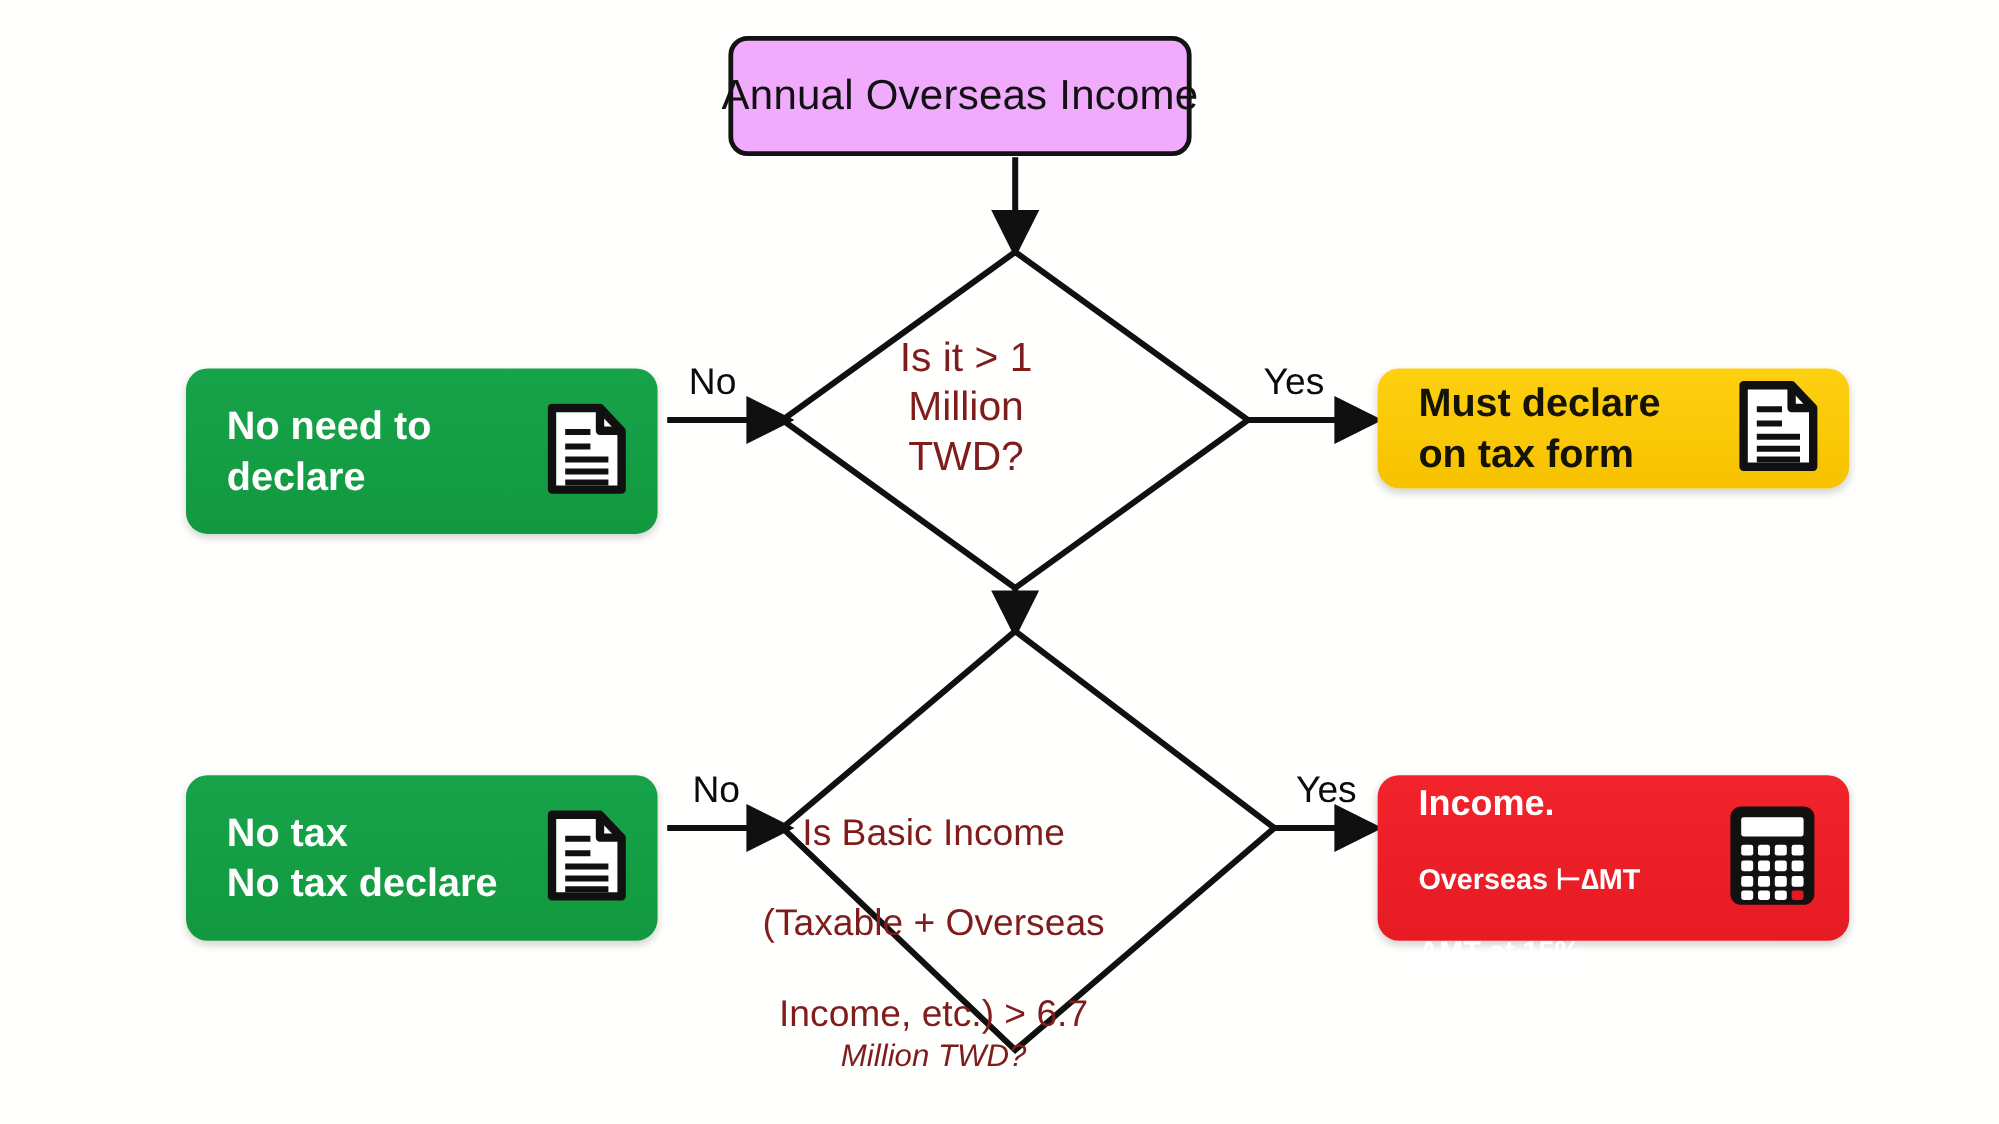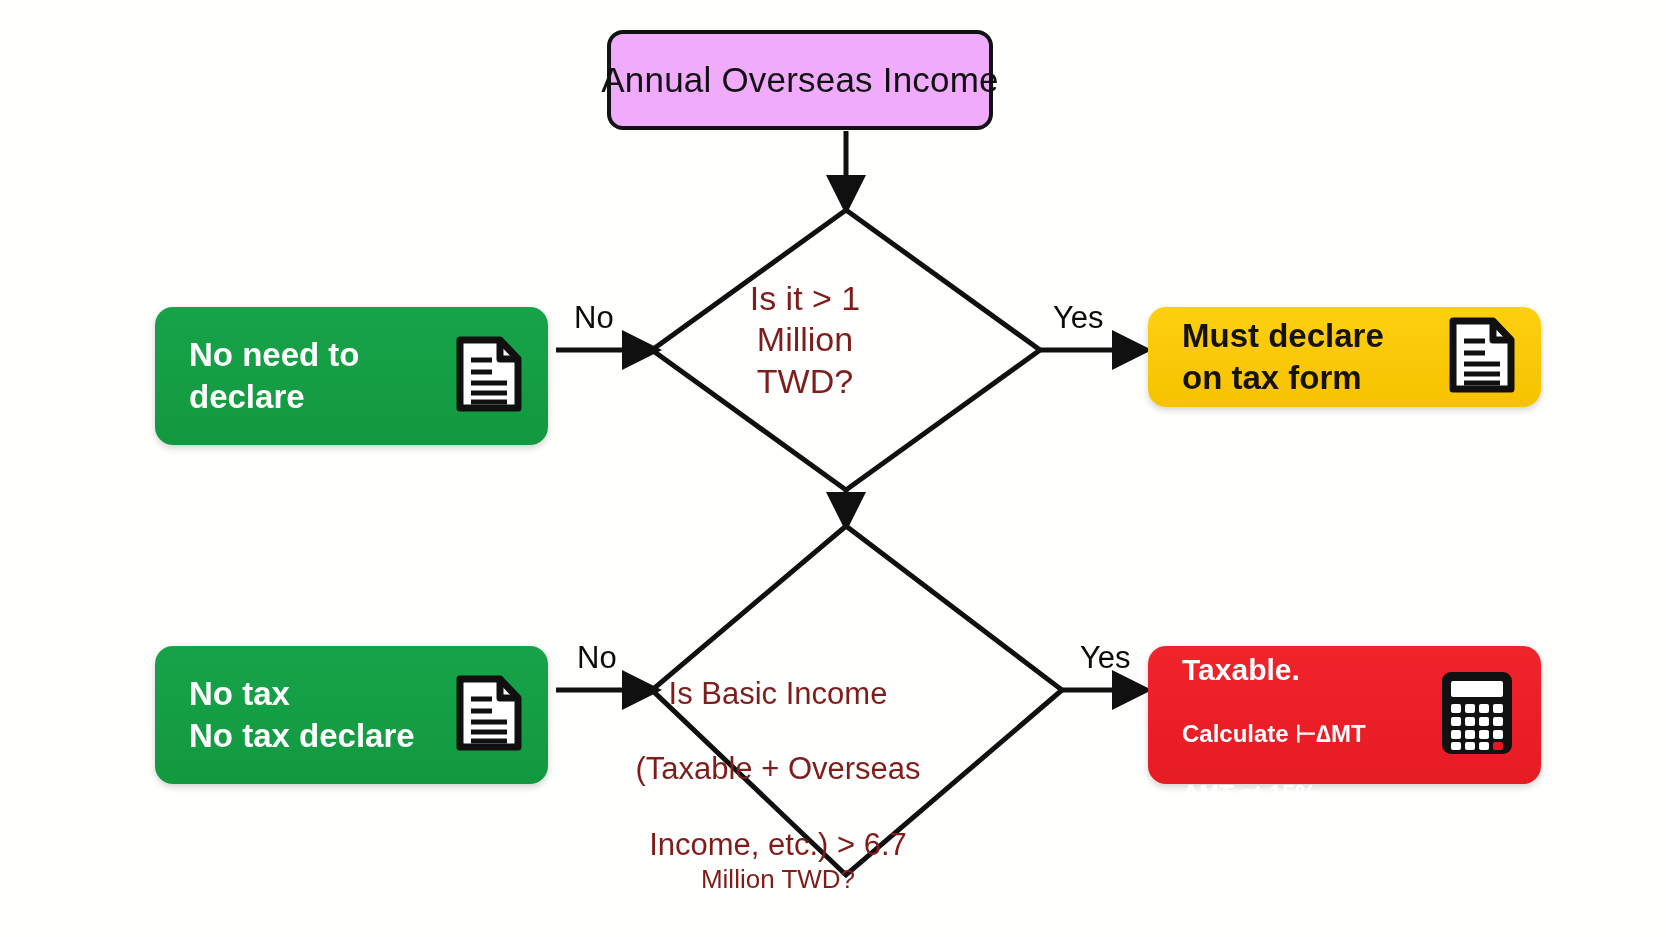--- a/index.html
+++ b/index.html
@@ -66,20 +66,21 @@
   }
   #decision-2-text {
     left: 588px;
     top: 637px;
     width: 380px;
     font-size: 31px;
   }
   #decision-2-text .ln4 {
     font-size: 26px;
     display: block;
+    font-style: italic;
   }
 
   
   .card {
     position: absolute;
     border-radius: 18px;
     display: flex;
     align-items: center;
     box-sizing: border-box;
     padding: 0 26px 0 34px;
@@ -242,22 +243,22 @@
           <line x1="15" y1="47" x2="51" y2="47"></line>
           <line x1="15" y1="57" x2="51" y2="57"></line>
           <line x1="15" y1="66" x2="51" y2="66"></line>
         </g>
       </svg>
     </div>
   </div>
 
   <div class="card card-red" id="card-taxable">
     <div class="card-text">
-      <span class="t-big">Taxable.</span>
-      <span>Calculate ⊢∆MT</span><br>
+      <span class="t-big">Income.</span>
+      <span>Overseas ⊢∆MT</span><br>
       <span>AMT at 15%</span>
     </div>
     <div class="card-icon">
       <svg width="76" height="88" viewBox="0 0 76 88">
         <rect x="3" y="3" width="70" height="82" rx="9" fill="#111111"></rect>
         <rect x="12" y="12" width="52" height="16" rx="2" fill="#ffffff"></rect>
         <g fill="#ffffff">
           <rect x="12" y="35" width="10" height="9" rx="2"></rect>
           <rect x="26" y="35" width="10" height="9" rx="2"></rect>
           <rect x="40" y="35" width="10" height="9" rx="2"></rect>

